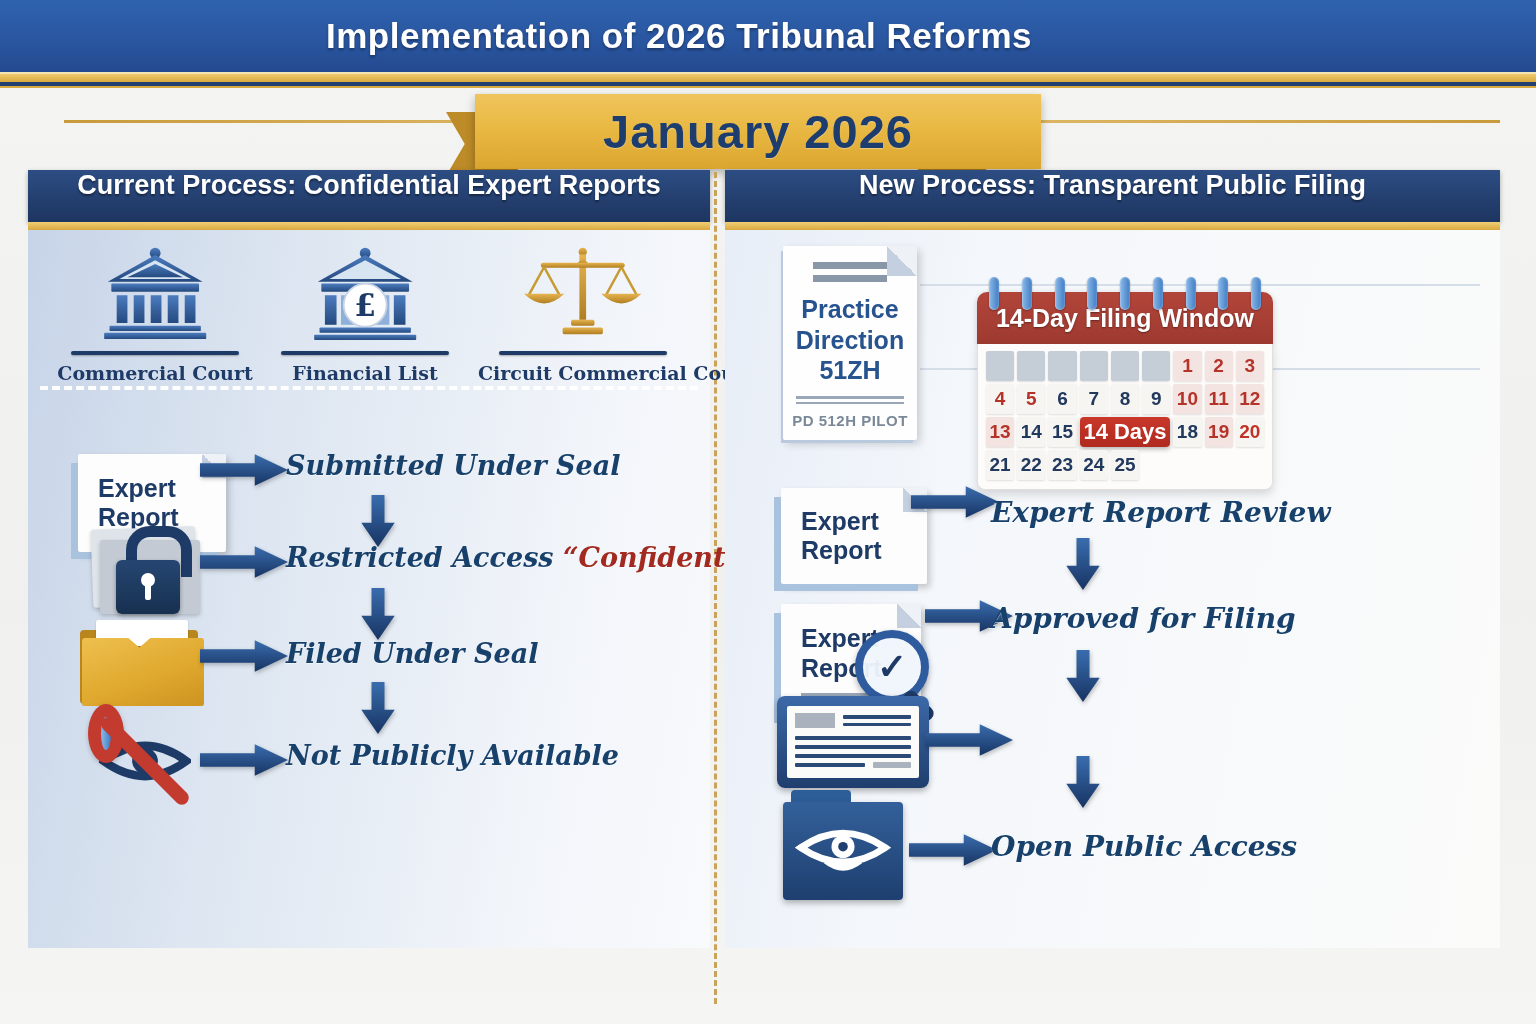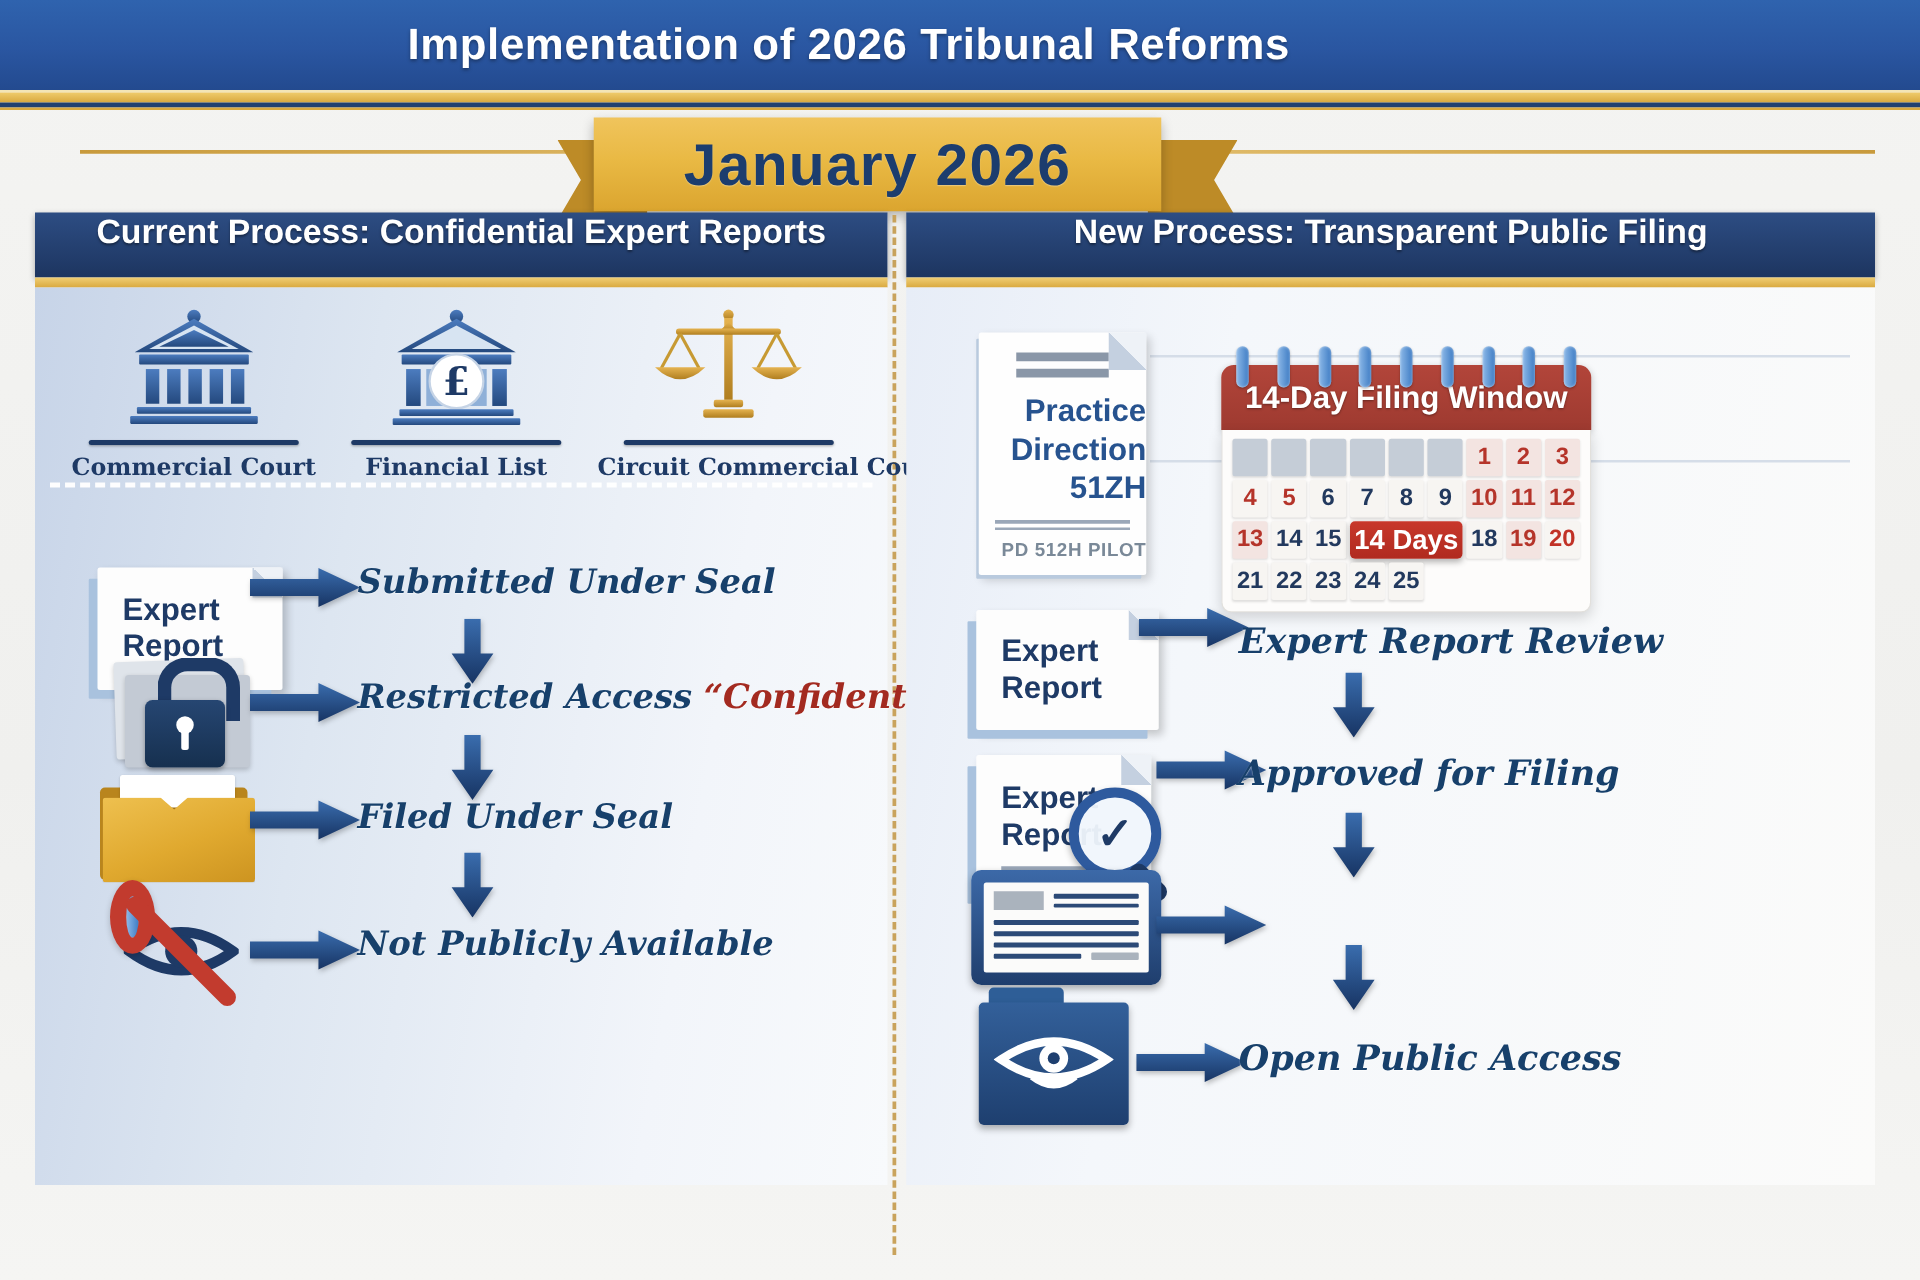--- a/index.html
+++ b/index.html
@@ -15,21 +15,21 @@
   .stripes{position:absolute;left:0;top:72px;width:100%;}
   .s1{height:2px;background:#f3e5b6}.s2{height:8px;background:linear-gradient(180deg,#efcb6b,#d9a93f)}
   .s3{height:4px;background:#21406f}.s4{height:2px;background:#d9a93f}
 
   
   .gold-line{position:absolute;top:120px;left:64px;width:1436px;height:3px;
     background:linear-gradient(90deg,#c89a3c,#e7c577 50%,#c89a3c);}
   .ribbon-tail{position:absolute;top:112px;width:72px;height:64px;background:#bd8b27;}
   .ribbon-tail.left{left:446px;clip-path:polygon(0 0,100% 0,100% 100%,0 100%,26% 50%);}
   .ribbon-tail.right{left:918px;clip-path:polygon(0 0,100% 0,74% 50%,100% 100%,0 100%);}
-  .ribbon-band{position:absolute;left:475px;top:94px;width:454px;height:75px;
+  .ribbon-band{position:absolute;left:475px;top:94px;width:566px;height:75px;
     background:linear-gradient(180deg,#f0c45c 0%,#e9b944 45%,#dba52f 100%);
     box-shadow:0 4px 9px rgba(0,0,0,.28);display:flex;align-items:center;justify-content:center;}
   .ribbon-band span{font-size:47px;font-weight:bold;color:#1c3d6e;letter-spacing:1px;
     text-shadow:0 1px 1px rgba(255,255,255,.35);}
 
   
   .panel{position:absolute;top:170px;height:778px;}
   .panel.left{left:28px;width:682px;}
   .panel.right{left:725px;width:775px;}
   .panel-header{height:52px;background:linear-gradient(180deg,#2d4d83 0%,#1d3560 100%);
@@ -58,22 +58,22 @@
     filter:drop-shadow(1px 2px 2px rgba(0,0,0,.25));}
 
   
   .report-doc{position:absolute;background:#fdfdfd;border-radius:2px;
     box-shadow:-8px 8px 0 -1px #a9c2de,3px 4px 7px rgba(0,0,0,.2);
     display:flex;flex-direction:column;justify-content:center;padding-left:20px;margin-top:36px;}
   .fold{position:absolute;top:0;right:0;width:24px;height:24px;
     background:linear-gradient(225deg,#eef2f7 50%,#c4d0e0 50%);}
   .report-line{color:#1e3a66;font-weight:bold;font-size:25px;line-height:1.18;}
 
-  .pd-doc{position:absolute;left:58px;top:36px;width:134px;height:178px;background:#fefefe;border-radius:2px;
-    box-shadow:-3px 4px 0 -1px #b9cade,3px 4px 8px rgba(0,0,0,.18);padding-top:16px;text-align:right;}
+  .pd-doc{position:absolute;left:58px;top:16px;width:134px;height:178px;background:#fefefe;border-radius:2px;
+    box-shadow:-3px 4px 0 -1px #b9cade,3px 4px 8px rgba(0,0,0,.18);padding-top:16px;text-align:center;}
   .pd-doc .fold{width:30px;height:30px;}
   .pd-bars{width:74px;margin:0 auto 12px;}
   .pd-bar{height:7px;background:#8a97a8;margin-bottom:6px;}
   .pd-line{color:#27538f;font-weight:bold;font-size:25px;line-height:1.22;}
   .pd-rule{margin:10px auto 8px;width:80%;border-top:3px solid #9aa7b8;border-bottom:2px solid #9aa7b8;height:3px;}
   .pd-sub{font-size:15px;font-weight:bold;color:#7a8998;letter-spacing:.5px;}
 
   
   .calendar{position:absolute;left:252px;top:62px;width:296px;}
   .cal-rings{position:absolute;top:-15px;left:12px;right:12px;display:flex;justify-content:space-between;}

